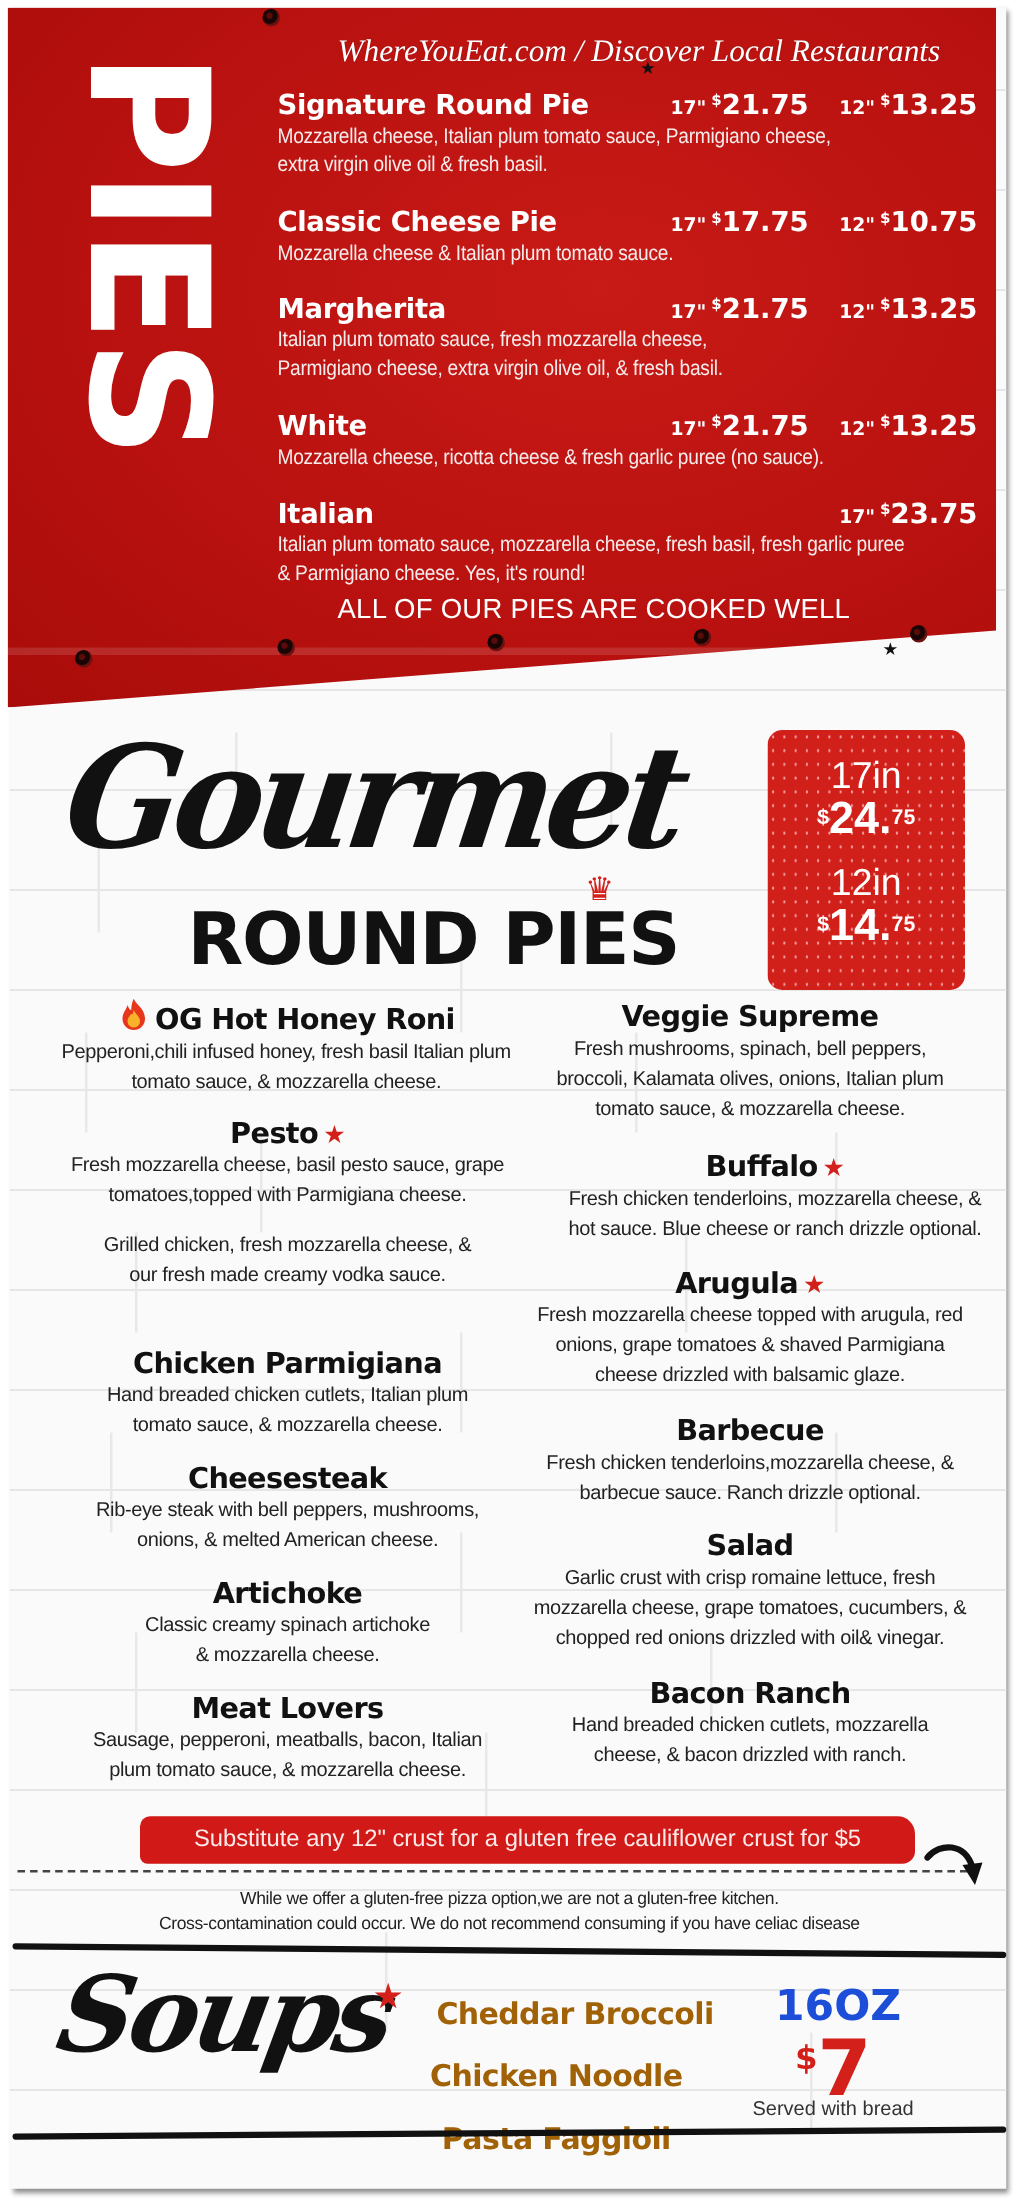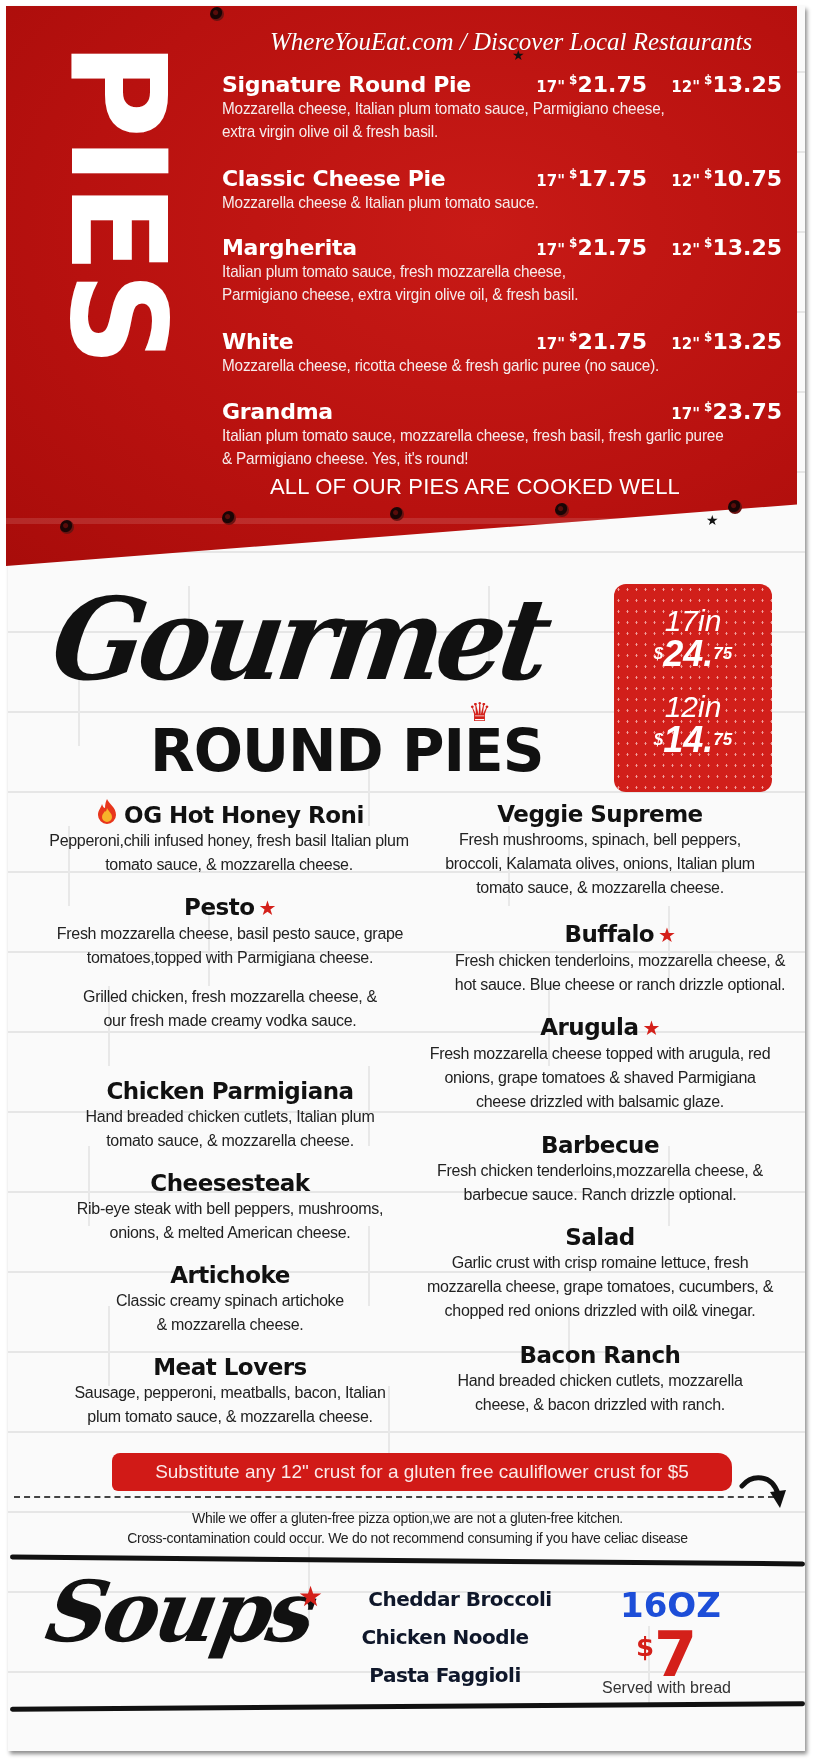--- a/index.html
+++ b/index.html
@@ -71,21 +71,21 @@
   .price-badge {
     position:absolute; left: 614px; top: 584px; width: 158px; height: 208px;
     background:#d11f1a; border-radius: 12px;
     color:#fff; text-align:center; font-family:"Liberation Sans", sans-serif;
     background-image: radial-gradient(#f2a19e 0.8px, transparent 1.2px);
     background-size: 9px 11px;
   }
   .pb-size { font-size: 30px; line-height: 30px; }
   .pb-price { font-size: 36px; font-weight: bold; line-height: 36px; }
   .pb-price sup { font-size: 17px; vertical-align: top; }
-  .pb-block { margin-top: 22px; font-style: italic; }
+  .pb-block { margin-top: 22px; }
   .pb-block + .pb-block { margin-top: 20px; }
   .g-item { position:absolute; text-align:center; }
   .g-name { font-family:"DejaVu Sans", sans-serif; font-weight: bold; font-size: 23px; color:#111; letter-spacing:-0.5px; line-height: 28px; }
   .g-desc { font-family:"Liberation Sans", sans-serif; font-size: 16px; line-height: 24px; color:#222; letter-spacing: -0.3px; }
   .red-star { color:#d4201a; font-size: 20px; margin-left: 4px; }
   .flame { display:inline-block; width: 26px; height: 28px; margin-right: 4px; vertical-align: -3px; }
 
   
   .gf-banner {
     position:absolute; left: 112px; top: 1453px; width: 620px; height: 38px;
@@ -97,21 +97,21 @@
   .curve-arrow { position:absolute; left: 738px; top: 1470px; width: 50px; height: 48px; }
   .gf-note { position:absolute; left: 0; width: 815px; text-align:center; font-family:"Liberation Sans", sans-serif; font-size: 14px; color:#222; letter-spacing:-0.3px; }
 
   
   .brush { position:absolute; left: 10px; width: 795px; height: 5px; background:#111; border-radius: 3px; }
   .soups-script {
     position:absolute; left: 48px; top: 1570px; font-family:"DejaVu Serif", serif; font-style:italic; font-weight:bold;
     font-size: 84px; letter-spacing:-4px; color:#111; transform: skewX(-10deg); line-height: 1;
   }
   .soup-list { position:absolute; left: 300px; top: 1580px; width: 290px; text-align:center; }
-  .soup-item { font-family:"DejaVu Sans", sans-serif; font-weight:bold; font-size: 20px; line-height: 38px; color:#0f172a; letter-spacing:-0.5px; }
+  .soup-item { font-family:"DejaVu Sans", sans-serif; font-weight:bold; font-size: 24px; line-height: 38px; color:#a16207; letter-spacing:-0.5px;margin-top:12px; }
   .soup-star { color:#d4201a; position:absolute; left: -2px; top: 0; font-size: 28px; }
   .soup-size { position:absolute; left: 620px; top: 1585px; font-family:"DejaVu Sans", sans-serif; font-weight:900; font-size: 34px; color:#1d4ed8; }
   .soup-price { position:absolute; left: 636px; top: 1618px; color:#d4201a; font-family:"DejaVu Sans", sans-serif; font-weight: bold; }
   .soup-price .cur { font-size: 26px; vertical-align: top; position:relative; top: 14px; }
   .soup-price .num { font-size: 62px; }
   .soup-served { position:absolute; left: 602px; top: 1679px; font-family:"Liberation Sans", sans-serif; font-size: 16px; color:#333; }
 </style>
 </head>
 <body>
 
@@ -186,21 +186,21 @@
   <div class="pie-row">
     <span class="pie-name">White</span>
     <span class="pie-price"><span class="sz">17"</span><sup>$</sup><span>21.75</span></span>
     <span class="pie-price"><span class="sz">12"</span><sup>$</sup><span>13.25</span></span>
   </div>
   <div class="pie-desc">Mozzarella cheese, ricotta cheese &amp; fresh garlic puree (no sauce).</div>
 </div>
 
 <div class="pie-item" style="top:357px">
   <div class="pie-row">
-    <span class="pie-name">Grandma</span>
+    <span class="pie-name">Italian</span>
     <span class="pie-price"><span class="sz">17"</span><sup>$</sup><span>23.75</span></span>
   </div>
   <div class="pie-desc" style="width:560px">Italian plum tomato sauce, mozzarella cheese, fresh basil, fresh garlic puree &amp; Parmigiano cheese. Yes, it's round!</div>
 </div>
 
 <div class="pies-note">ALL OF OUR PIES ARE COOKED WELL</div>
 
 <div class="watermark">WhereYouEat.com / Discover Local Restaurants</div>
 
 <div class="gourmet-script">Gourmet</div>

